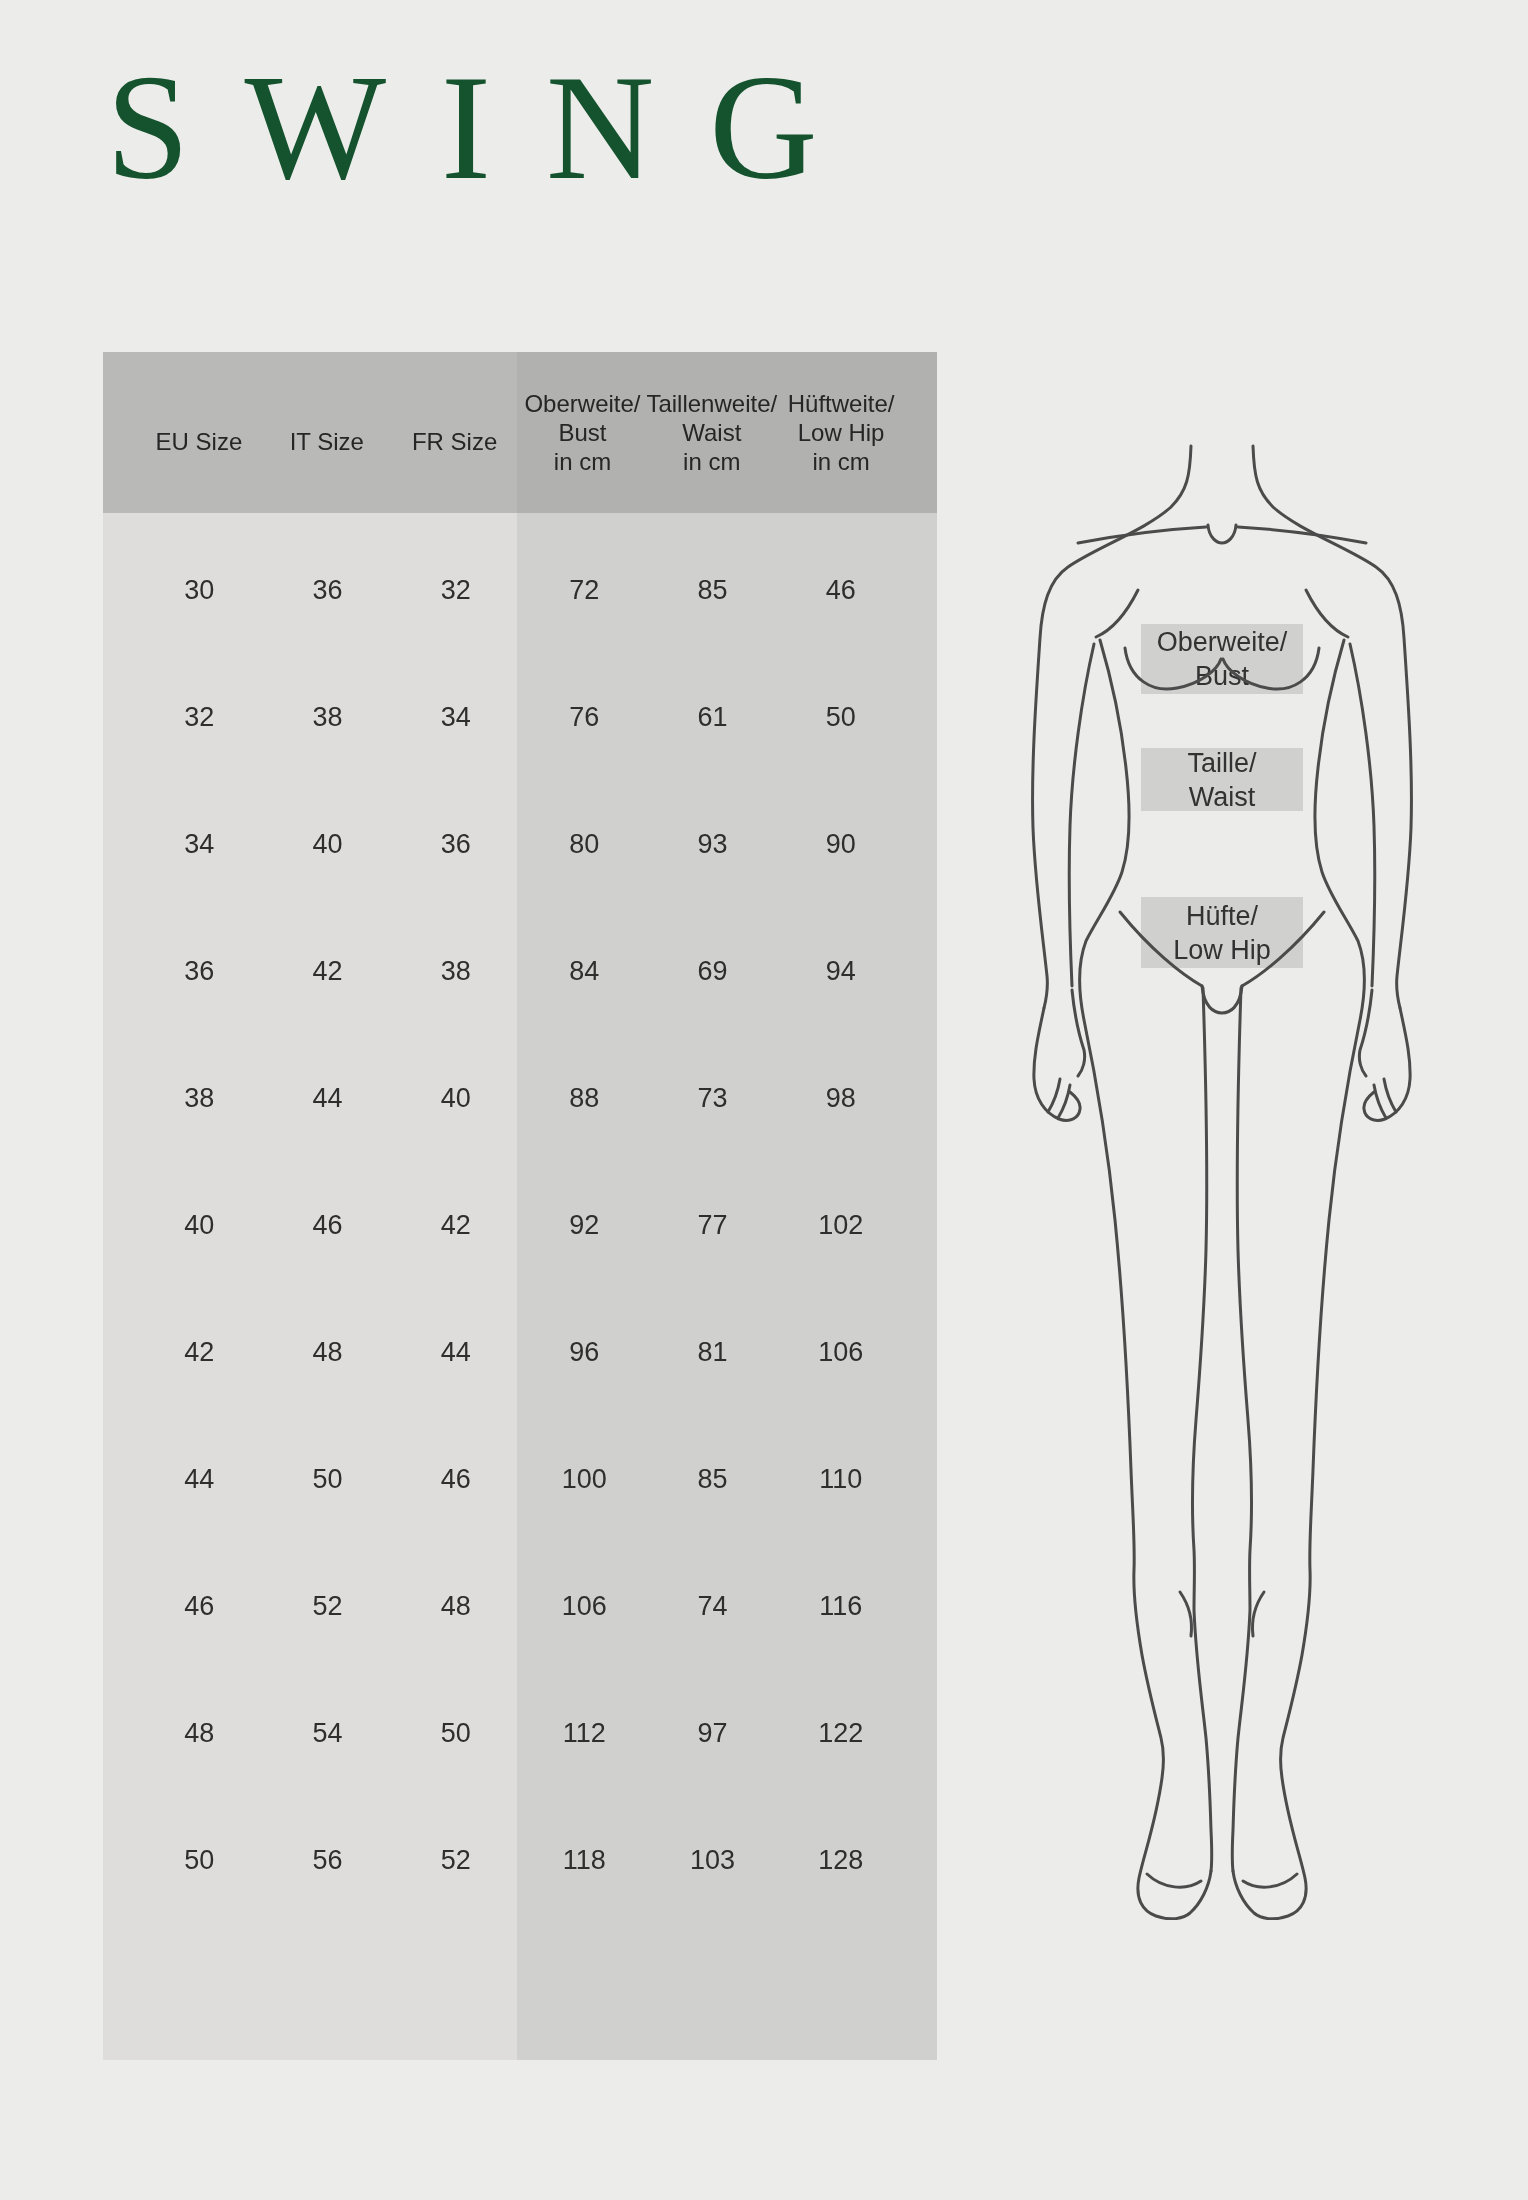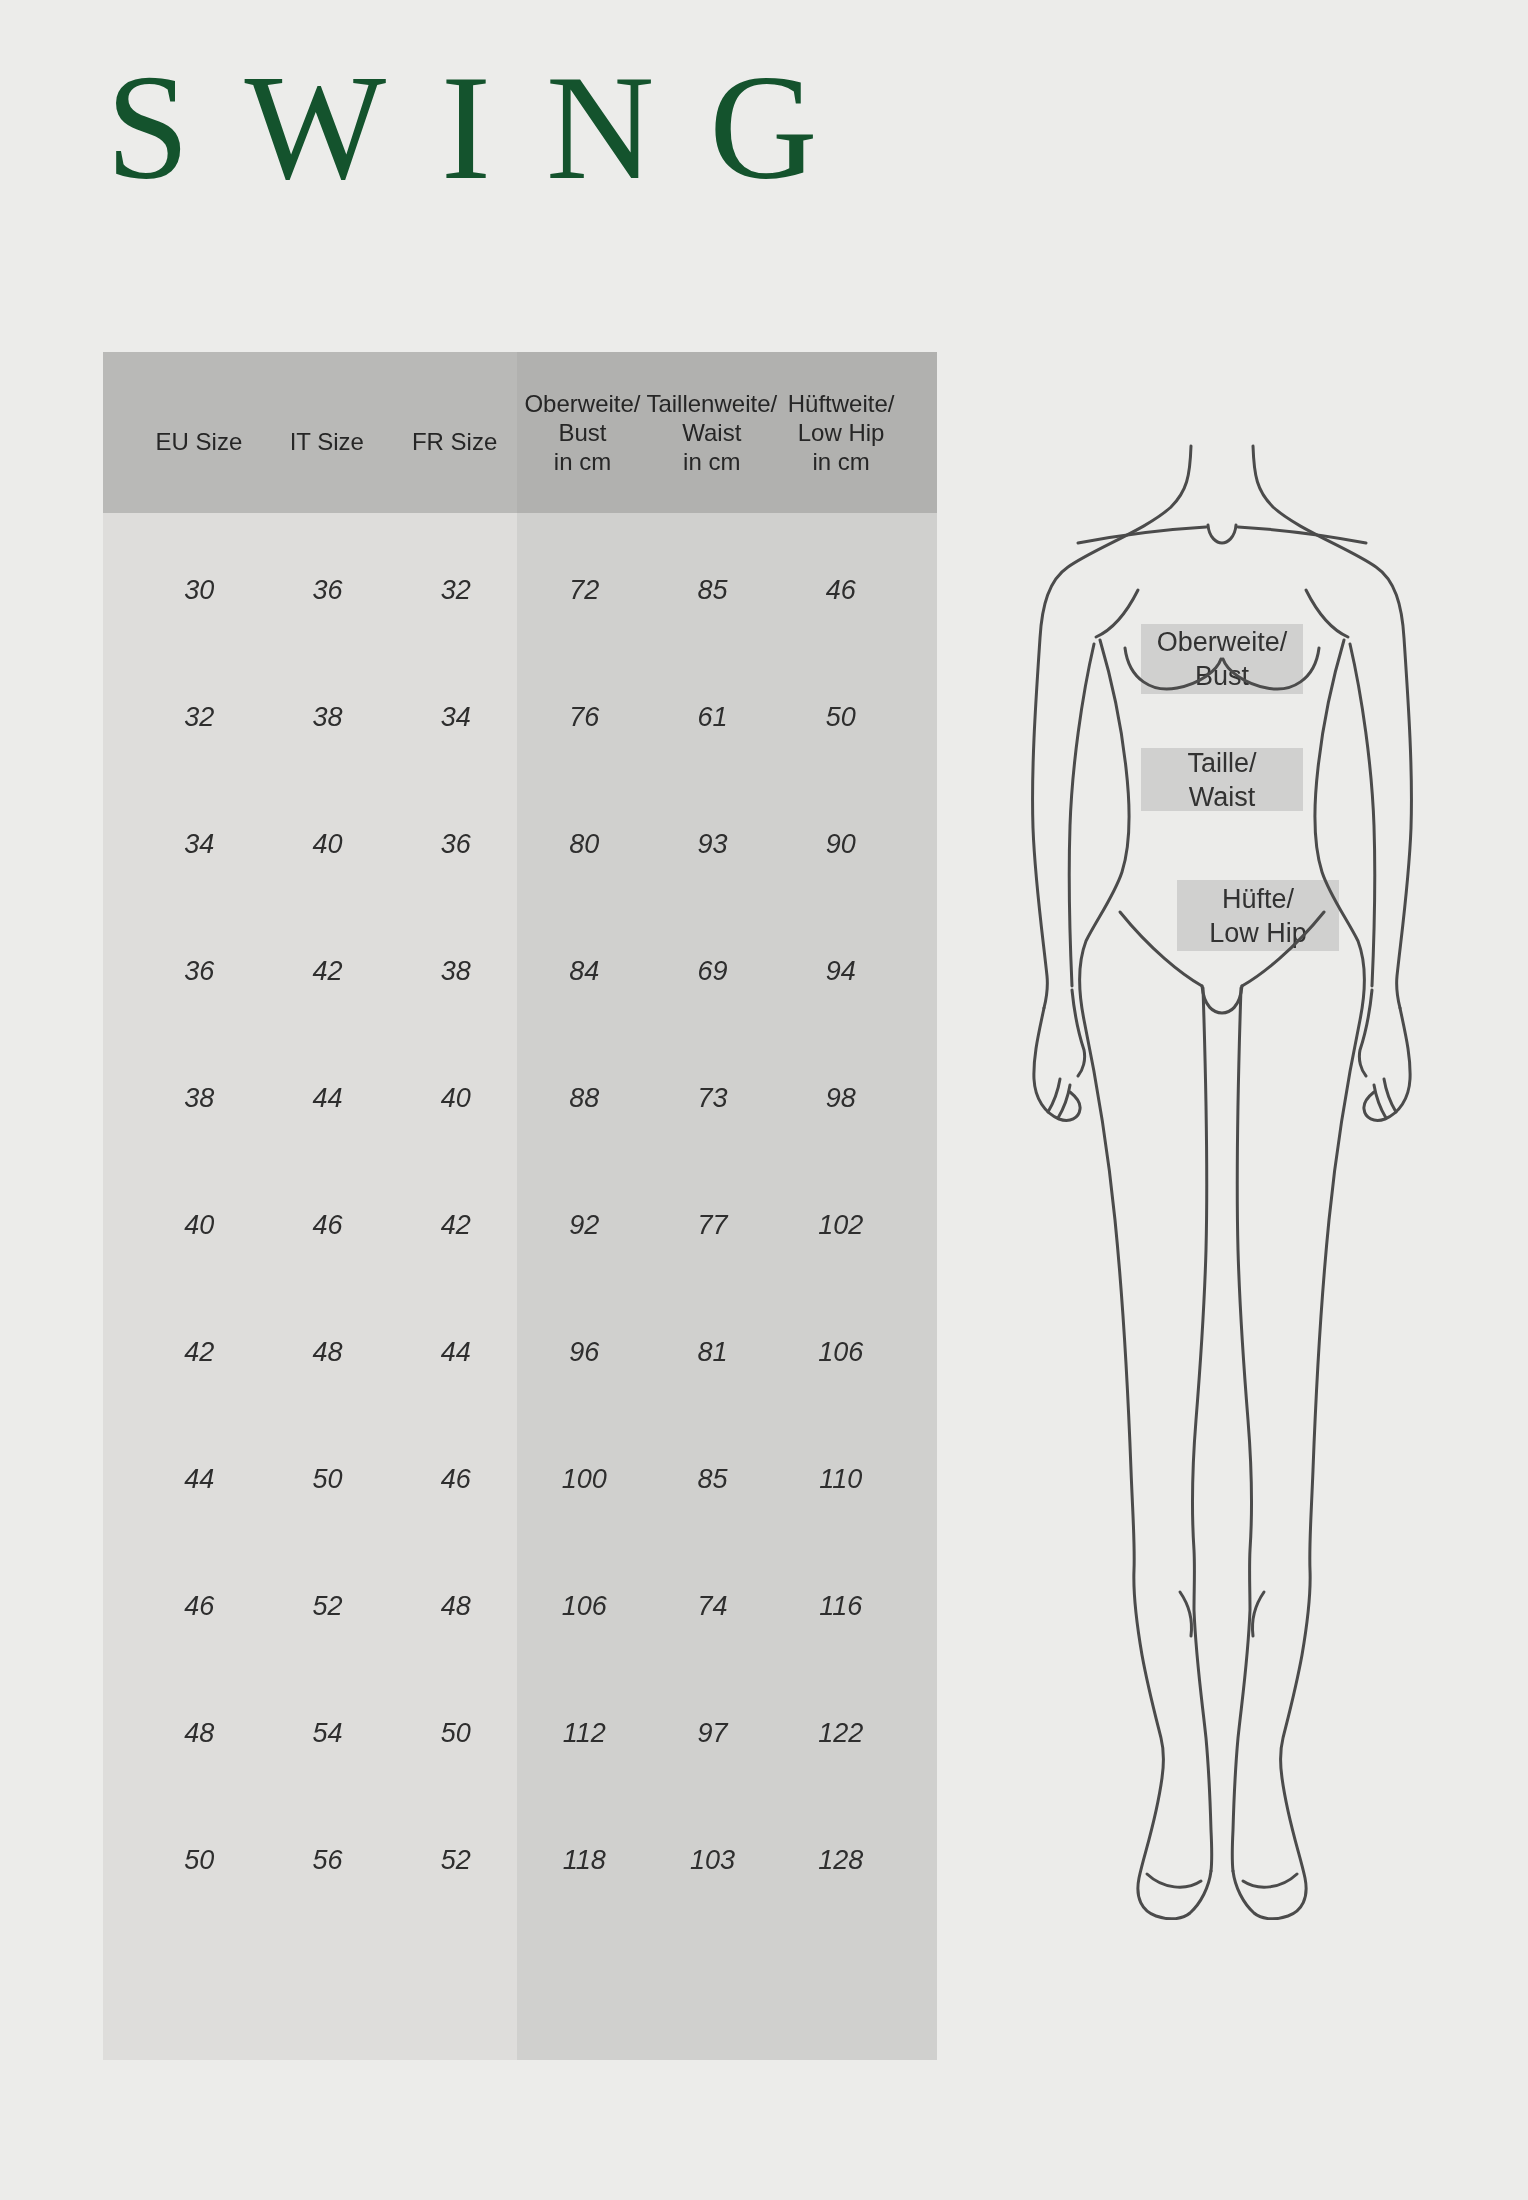--- a/index.html
+++ b/index.html
@@ -53,40 +53,39 @@
     box-sizing:border-box;
   }
   .table-row{
     height:127px;
     display:grid;
     grid-template-columns:repeat(6,1fr);
     align-items:center;
     text-align:center;
     font-size:27px;
     color:#2e2e2e;
-    font-style:italic;
   }
   
   .figure-wrap{
     position:absolute;left:1020px;top:430px;width:400px;height:1490px;
   }
   .figure-label{
     position:absolute;
     left:121px;width:162px;
     background:#d0d0cf;
     display:flex;flex-direction:column;
     align-items:center;justify-content:center;
     font-size:27px;line-height:34px;
     color:#323232;
     text-align:center;
     z-index:1;
   }
   #fig-label-bust{top:194px;height:70px;}
   #fig-label-waist{top:318px;height:63px;}
-  #fig-label-hip{top:450px;height:71px;margin-left:36px;}
+  #fig-label-hip{top:467px;height:71px;}
   .figure-svg{
     position:absolute;left:0;top:0;z-index:2;
     pointer-events:none;
   }
   .figure-svg path{
     fill:none;
     stroke:#4b4b4b;
     stroke-width:3;
     stroke-linecap:round;
     stroke-linejoin:round;

